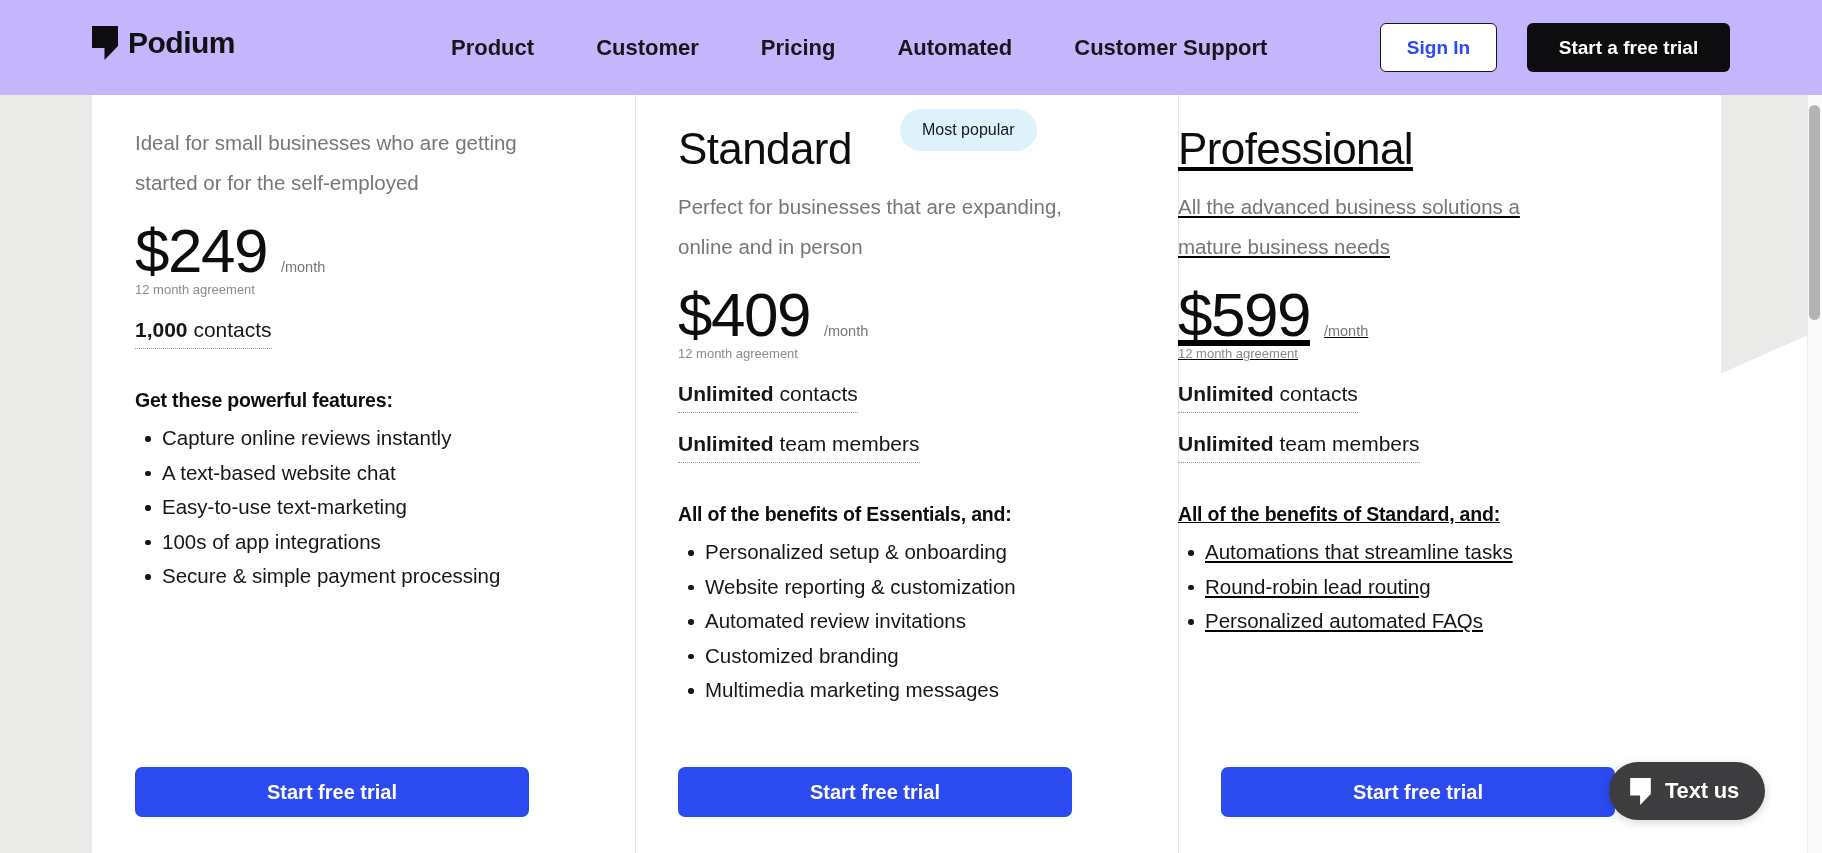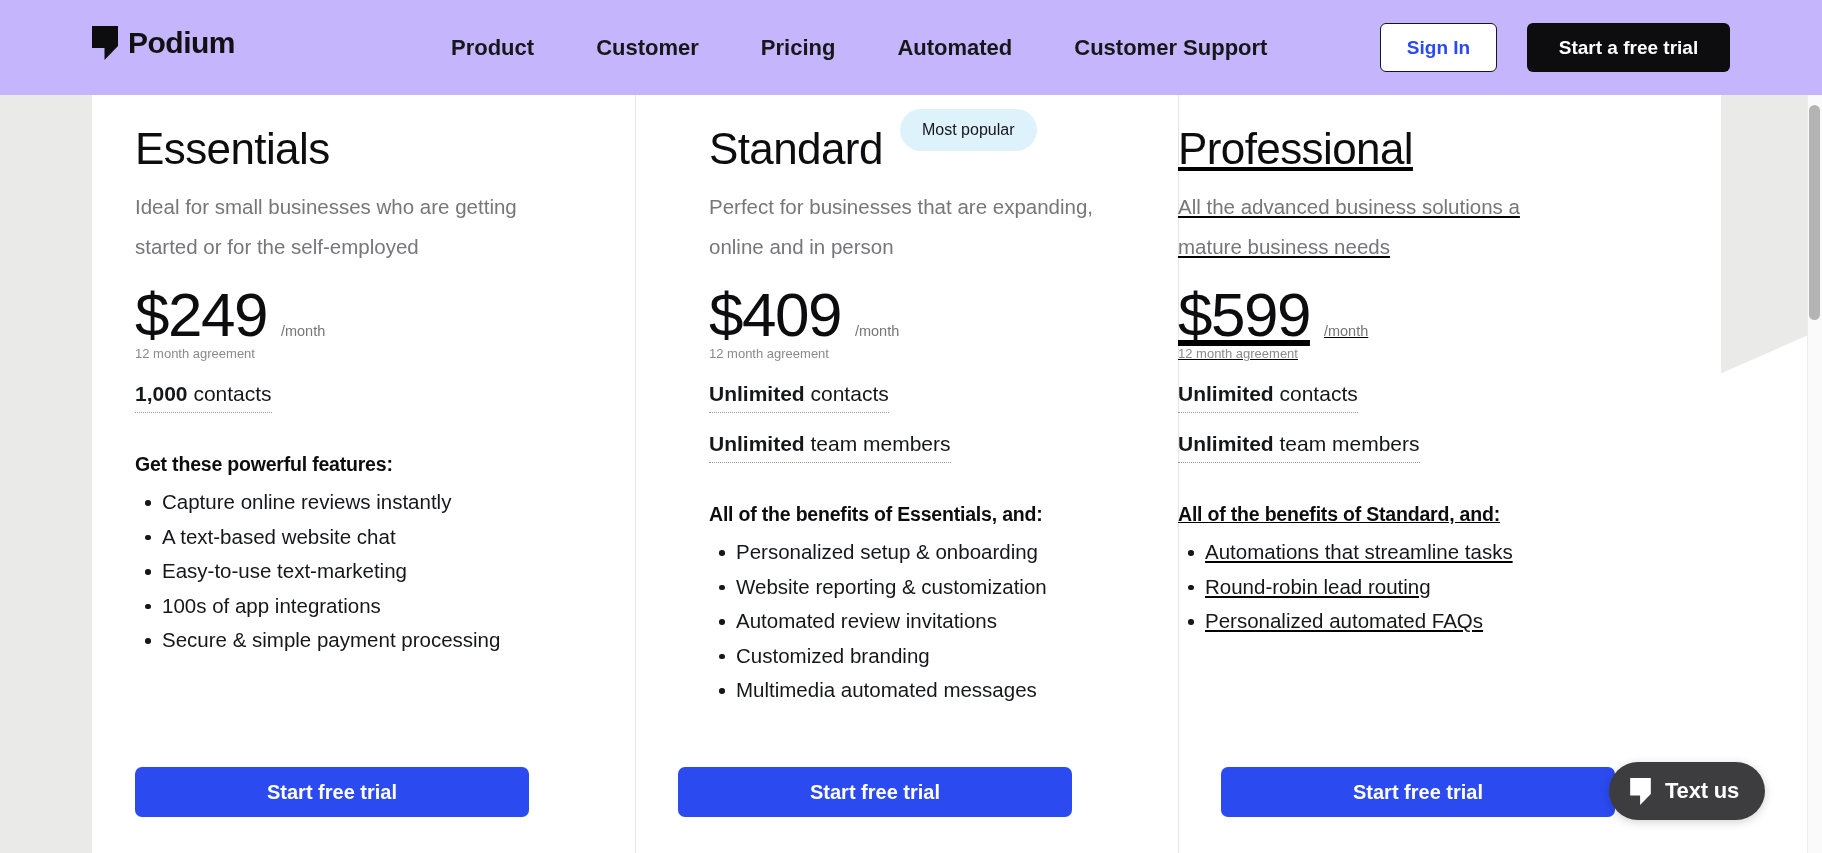--- a/index.html
+++ b/index.html
@@ -176,58 +176,57 @@
 
     <div class="header-actions">
       <button class="btn-signin">Sign In</button>
       <button class="btn-trial">Start a free trial</button>
     </div>
   </div>
 
   <div class="cards">
       <div class="card" style="left: 92px; width: 543px;">
         <div class="inner" style="padding-left: 43px; padding-right: 30px;">
-          <div class="plan-name">Essentials</div>
           <div class="plan-desc">Ideal for small businesses who are getting started or for the self-employed</div>
           <div class="price-row">
             <span class="price">$249</span>
             <span class="price-period">/month</span>
           </div>
           <div class="agreement">12 month agreement</div>
           <div class="metric-wrap"><span class="metric"><b>1,000</b><span> contacts</span></span></div>
           <div class="features-title">Get these powerful features:</div>
           <ul class="features">
             <li>Capture online reviews instantly</li>
             <li>A text-based website chat</li>
             <li>Easy-to-use text-marketing</li>
             <li>100s of app integrations</li>
             <li>Secure &amp; simple payment processing</li>
           </ul>
         </div>
         <button class="btn-cta" style="left: 43px; width: 394px;">Start free trial</button>
       </div>
       <div class="card" style="left: 635px; width: 543px;">
         <div class="card-divider" style="left: 0px;"></div>
-        <div class="inner" style="padding-left: 43px; padding-right: 30px; margin-left: 31px;">
+        <div class="inner" style="padding-left: 43px; padding-right: 30px;">
           <div class="plan-name">Standard</div>
           <div class="plan-desc">Perfect for businesses that are expanding, online and in person</div>
           <div class="price-row">
             <span class="price">$409</span>
             <span class="price-period">/month</span>
           </div>
           <div class="agreement">12 month agreement</div>
           <div class="metric-wrap"><span class="metric"><b>Unlimited</b><span> contacts</span></span></div>
           <div class="metric-wrap"><span class="metric"><b>Unlimited</b><span> team members</span></span></div>
           <div class="features-title">All of the benefits of Essentials, and:</div>
           <ul class="features">
             <li>Personalized setup &amp; onboarding</li>
             <li>Website reporting &amp; customization</li>
             <li>Automated review invitations</li>
             <li>Customized branding</li>
-            <li>Multimedia automated messages</li>
+            <li>Multimedia marketing messages</li>
           </ul>
         </div>
         <button class="btn-cta" style="left: 43px; width: 394px;">Start free trial</button>
       </div>
       <div class="card" style="left: 1178px; width: 543px;">
         <div class="card-divider" style="left: 0px;"></div>
         <div class="inner" style="padding-right: 30px; text-decoration: underline;">
           <div class="plan-name">Professional</div>
           <div class="plan-desc">All the advanced business solutions a mature business needs</div>
           <div class="price-row">

